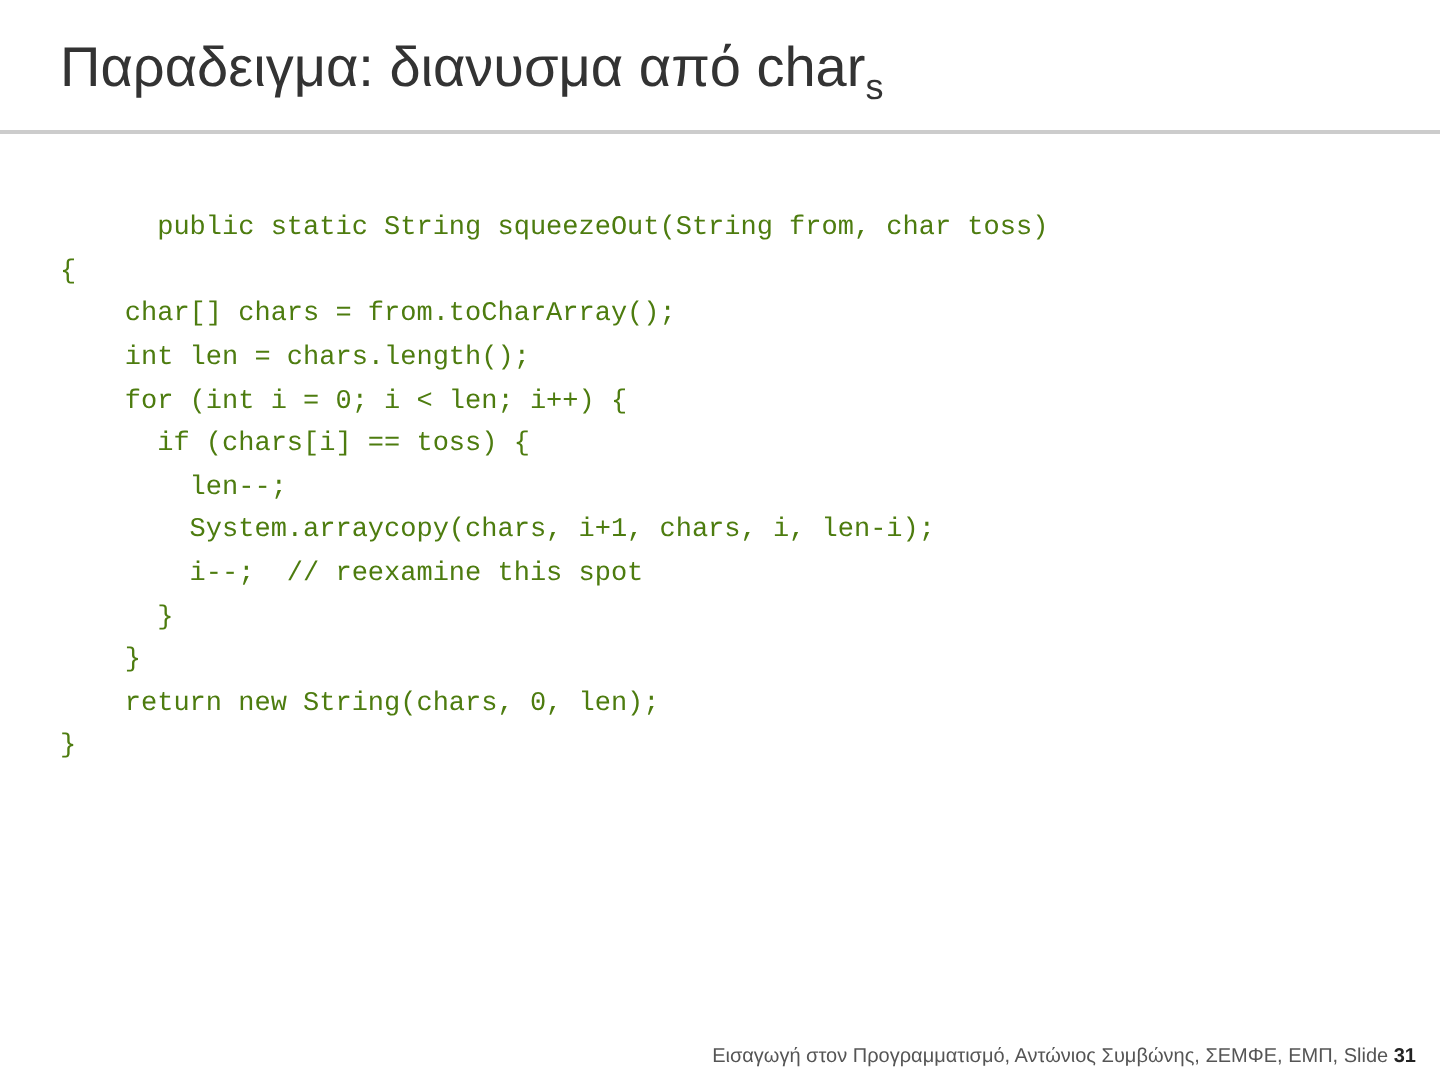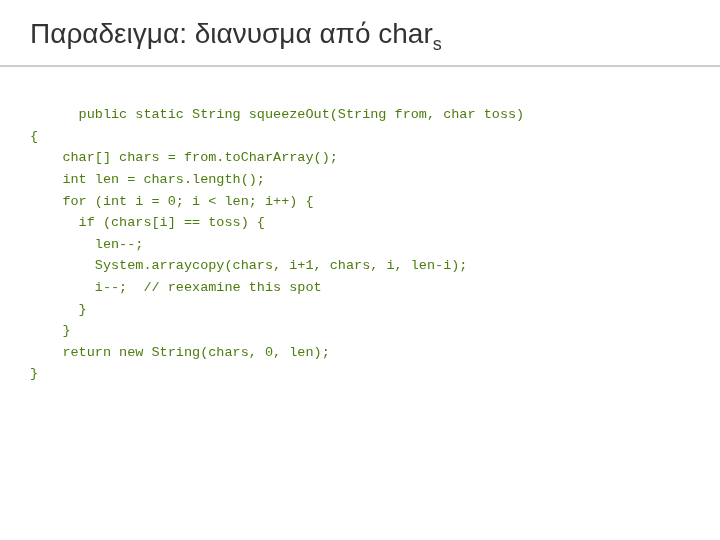--- a/index.html
+++ b/index.html
@@ -88,14 +88,18 @@
 <span>        len--;</span>
 <span>        System.arraycopy(chars, i+1, chars, i, len-i);</span>
 <span>        i--;  // reexamine this spot</span>
 <span>      }</span>
 <span>    }</span>
 <span>    return new String(chars, 0, len);</span>
 <span>}</span>
     </div>
   </div>
 
+  <div class="footer">
+    <span>Εισαγωγή στον Προγραμματισμό, Αντώνιος Συμβώνης, ΣΕΜΦΕ, ΕΜΠ, Slide</span>
+    <span class="slide-num">31</span>
+  </div>
 
 </div>
 
 </body></html>

